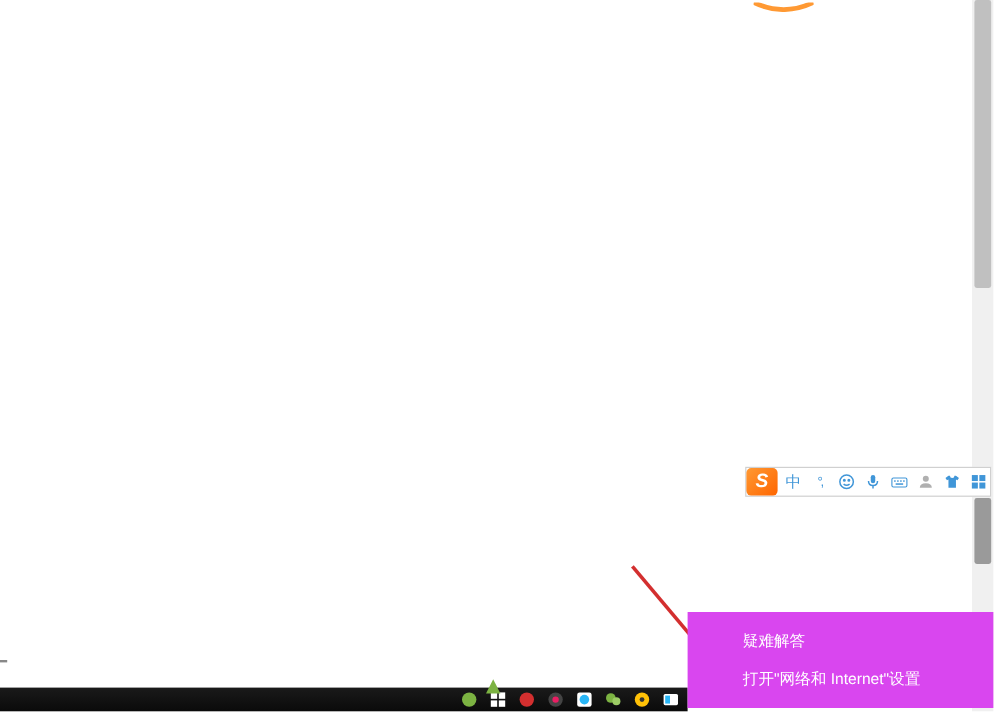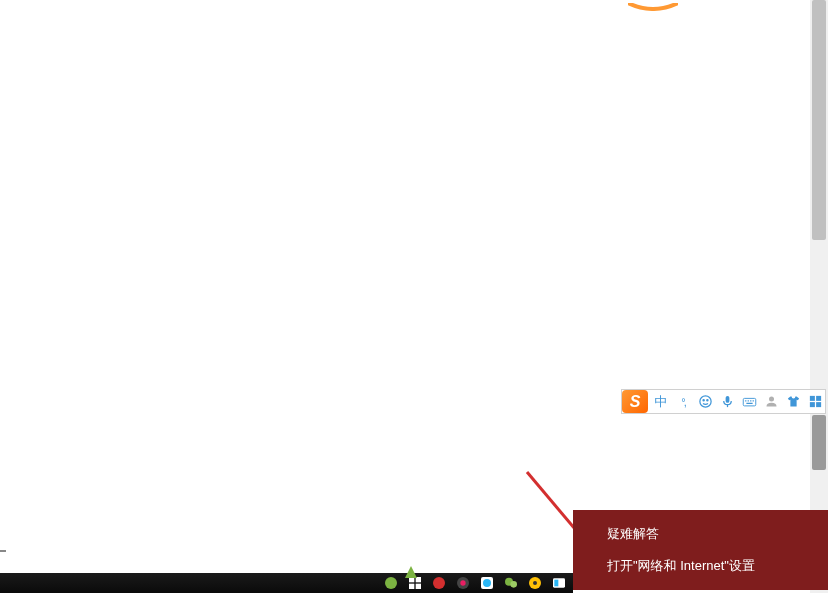--- a/index.html
+++ b/index.html
@@ -108,23 +108,23 @@
     .ime-shirt svg,
     .ime-grid svg {
       width: 15px;
       height: 15px;
     }
     .context-menu {
       position: absolute;
       top: 510px;
       left: 573px;
       width: 255px;
-      background: #7f1d1d;
+      background: #d946ef;
       z-index: 200;
-      padding: 8px 0;
+      padding: 8px 12px;
     }
     .menu-item {
       padding: 7px 20px 7px 34px;
       color: #ffffff;
       font-size: 13px;
       cursor: pointer;
     }
     .red-arrow {
       position: absolute;
       top: 468px;

